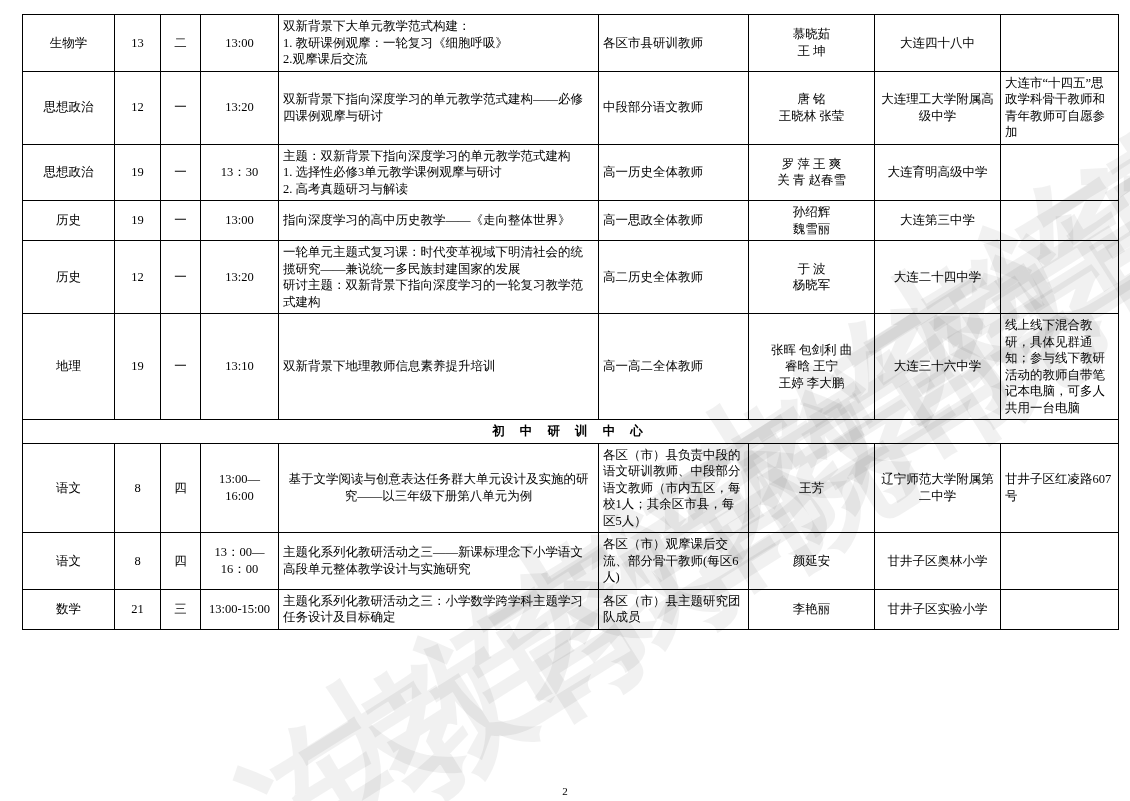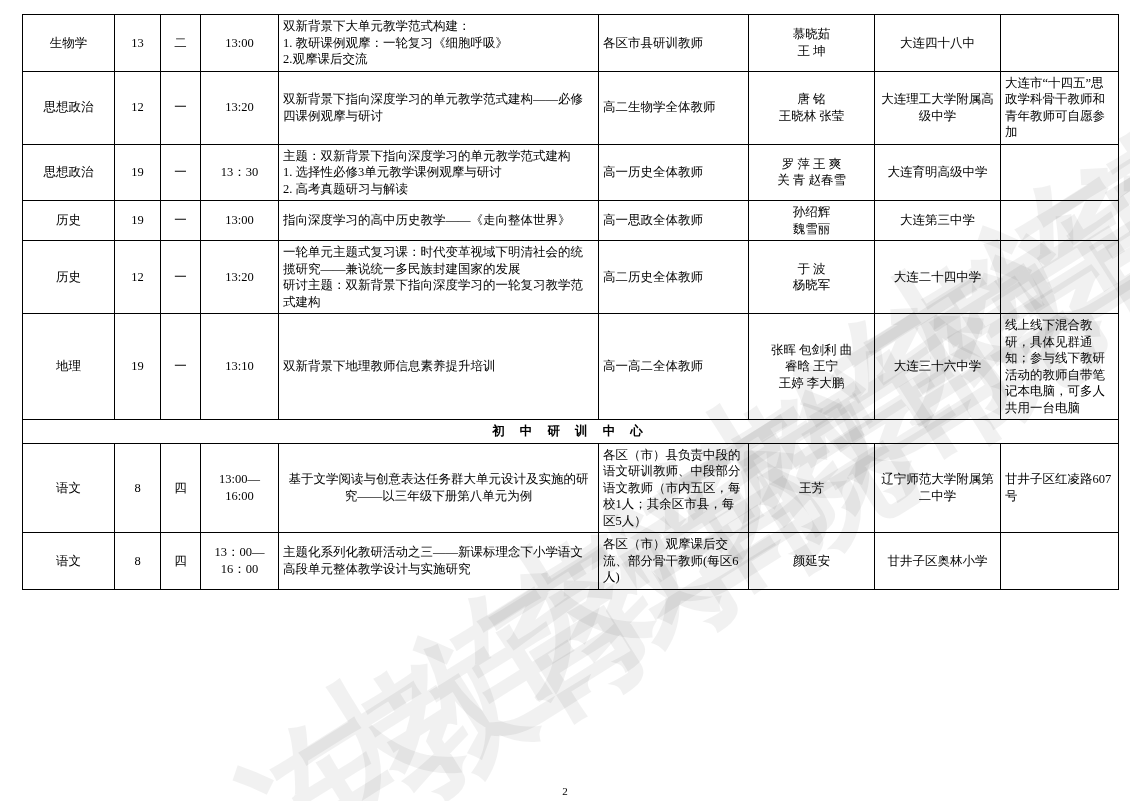--- a/index.html
+++ b/index.html
@@ -140,21 +140,21 @@
         <td class="center multi">大连四十八中</td>
         <td class="multi"></td>
       </tr>
 
       <tr>
         <td class="center">思想政治</td>
         <td class="center">12</td>
         <td class="center">一</td>
         <td class="center nowrap-time">13:20</td>
         <td class="multi">双新背景下指向深度学习的单元教学范式建构——必修四课例观摩与研讨</td>
-        <td class="multi">高二生物学全体教师</td>
+        <td class="multi">中段部分语文教师</td>
         <td class="center multi">唐  铭
 王晓林  张莹</td>
         <td class="center multi">大连理工大学附属高级中学</td>
         <td class="multi">大连市“十四五”思政学科骨干教师和青年教师可自愿参加</td>
       </tr>
 
       <tr>
         <td class="center">思想政治</td>
         <td class="center">19</td>
         <td class="center">一</td>
@@ -234,18 +234,29 @@
         <td class="center">8</td>
         <td class="center">四</td>
         <td class="center nowrap-time">13：00—16：00</td>
         <td class="multi">主题化系列化教研活动之三——新课标理念下小学语文高段单元整体教学设计与实施研究</td>
         <td class="multi">各区（市）观摩课后交流、部分骨干教师(每区6人)</td>
         <td class="center multi">颜延安</td>
         <td class="center multi">甘井子区奥林小学</td>
         <td class="multi"></td>
       </tr>
 
+      <tr>
+        <td class="center">数学</td>
+        <td class="center">21</td>
+        <td class="center">三</td>
+        <td class="center nowrap-time">13:00-15:00</td>
+        <td class="multi">主题化系列化教研活动之三：小学数学跨学科主题学习任务设计及目标确定</td>
+        <td class="multi">各区（市）县主题研究团队成员</td>
+        <td class="center multi">李艳丽</td>
+        <td class="center multi">甘井子区实验小学</td>
+        <td class="multi"></td>
+      </tr>
 
     </tbody>
   </table>
 
   <div class="pagenum">2</div>
 </div>
 
 </body></html>

